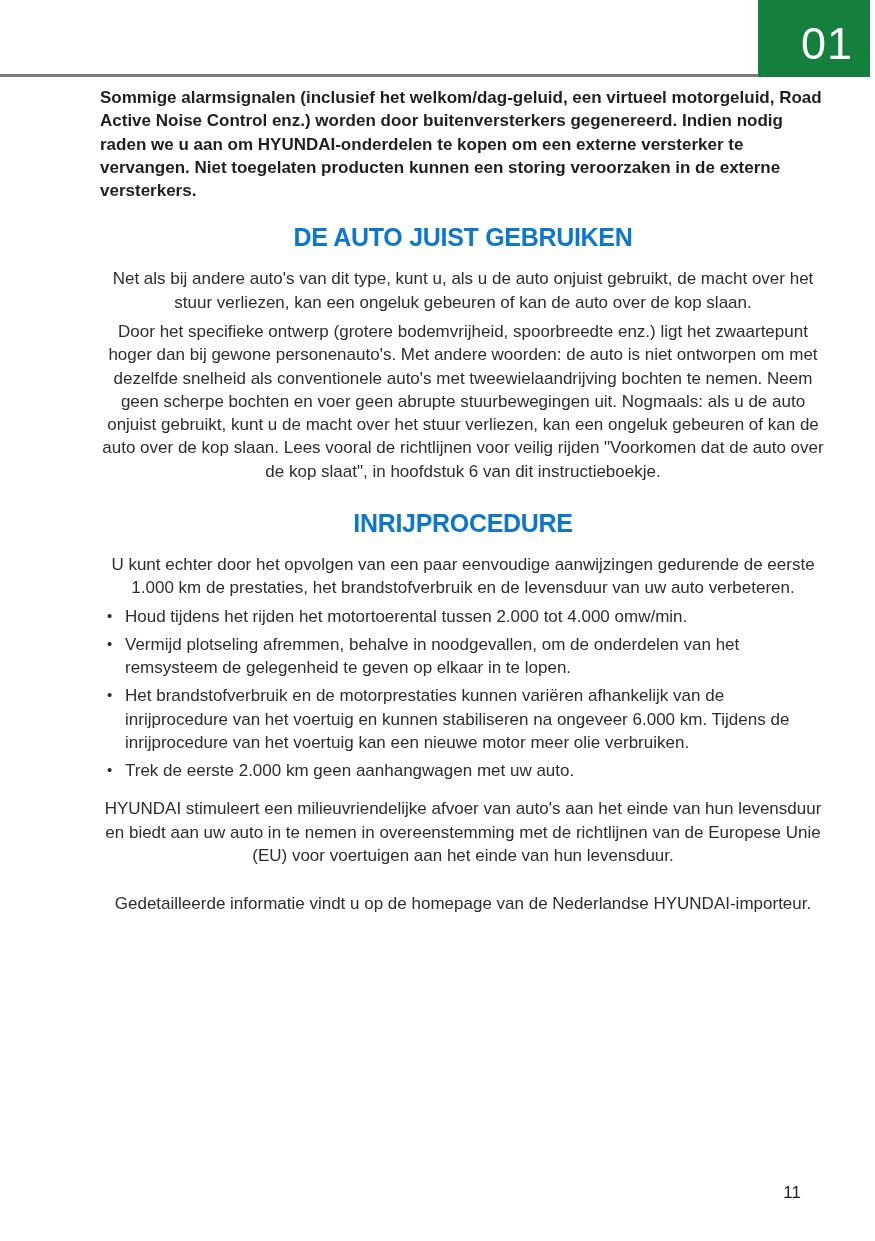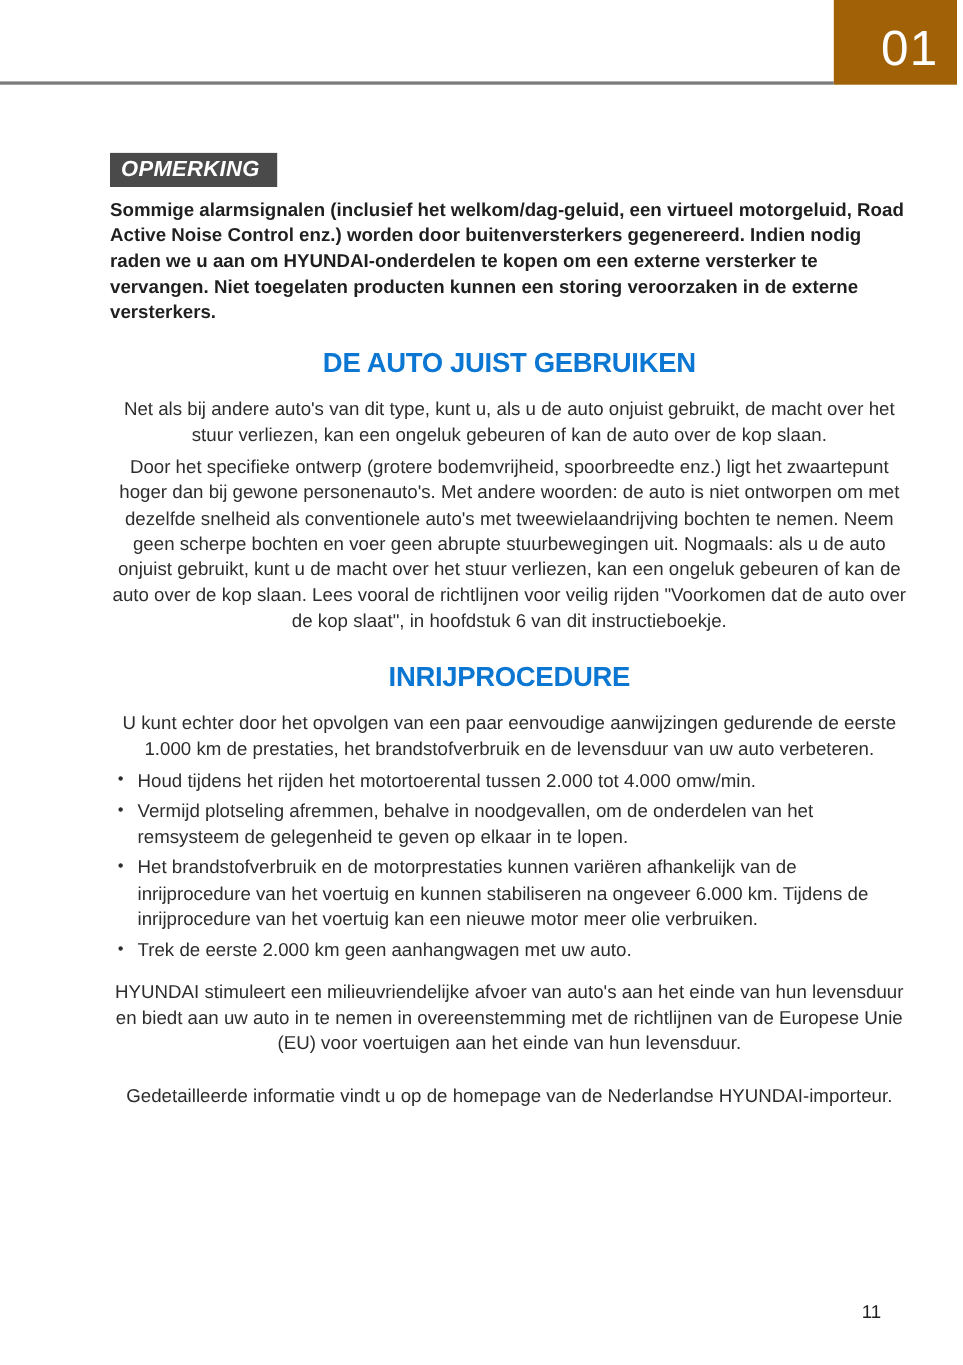--- a/index.html
+++ b/index.html
@@ -8,21 +8,21 @@
     background: #ffffff;
     font-family: "Liberation Sans", sans-serif;
     color: #2d2d2d;
     position: relative;
     overflow: hidden;
   }
   .chapter-tab {
     position: absolute;
     top: 0; right: 5px;
     width: 112px; height: 77px;
-    background: #a16207;
+    background: #15803d;
     color: #ffffff;
     display: flex;
     align-items: center;
     justify-content: center;
     box-sizing: border-box;
     padding-top: 10px; padding-left: 26px;
     font-size: 45px;
     letter-spacing: 1px;
   }
   .header-line {
@@ -103,21 +103,20 @@
 </head>
 <body>
 
 <div class="chapter-tab">
   <span>01</span>
 </div>
 <div class="header-line"></div>
 
 <div class="content">
 
-  <div class="note-label">OPMERKING</div>
   <p class="note-body">Sommige alarmsignalen (inclusief het welkom/dag-geluid, een virtueel motorgeluid, Road Active Noise Control enz.) worden door buitenversterkers gegenereerd. Indien nodig raden we u aan om HYUNDAI-onderdelen te kopen om een externe versterker te vervangen. Niet toegelaten producten kunnen een storing veroorzaken in de externe versterkers.</p>
 
   <h1 class="section-heading sec1-heading">DE AUTO JUIST GEBRUIKEN</h1>
   <p class="para first">Net als bij andere auto's van dit type, kunt u, als u de auto onjuist gebruikt, de macht over het stuur verliezen, kan een ongeluk gebeuren of kan de auto over de kop slaan.</p>
   <p class="para">Door het specifieke ontwerp (grotere bodemvrijheid, spoorbreedte enz.) ligt het zwaartepunt hoger dan bij gewone personenauto's. Met andere woorden: de auto is niet ontworpen om met dezelfde snelheid als conventionele auto's met tweewielaandrijving bochten te nemen. Neem geen scherpe bochten en voer geen abrupte stuurbewegingen uit. Nogmaals: als u de auto onjuist gebruikt, kunt u de macht over het stuur verliezen, kan een ongeluk gebeuren of kan de auto over de kop slaan. Lees vooral de richtlijnen voor veilig rijden "Voorkomen dat de auto over de kop slaat", in hoofdstuk 6 van dit instructieboekje.</p>
 
   <h1 class="section-heading sec2-heading">INRIJPROCEDURE</h1>
   <p class="para first">U kunt echter door het opvolgen van een paar eenvoudige aanwijzingen gedurende de eerste 1.000 km de prestaties, het brandstofverbruik en de levensduur van uw auto verbeteren.</p>
   <ul class="bullet-list">
     <li>Houd tijdens het rijden het motortoerental tussen 2.000 tot 4.000 omw/min.</li>

